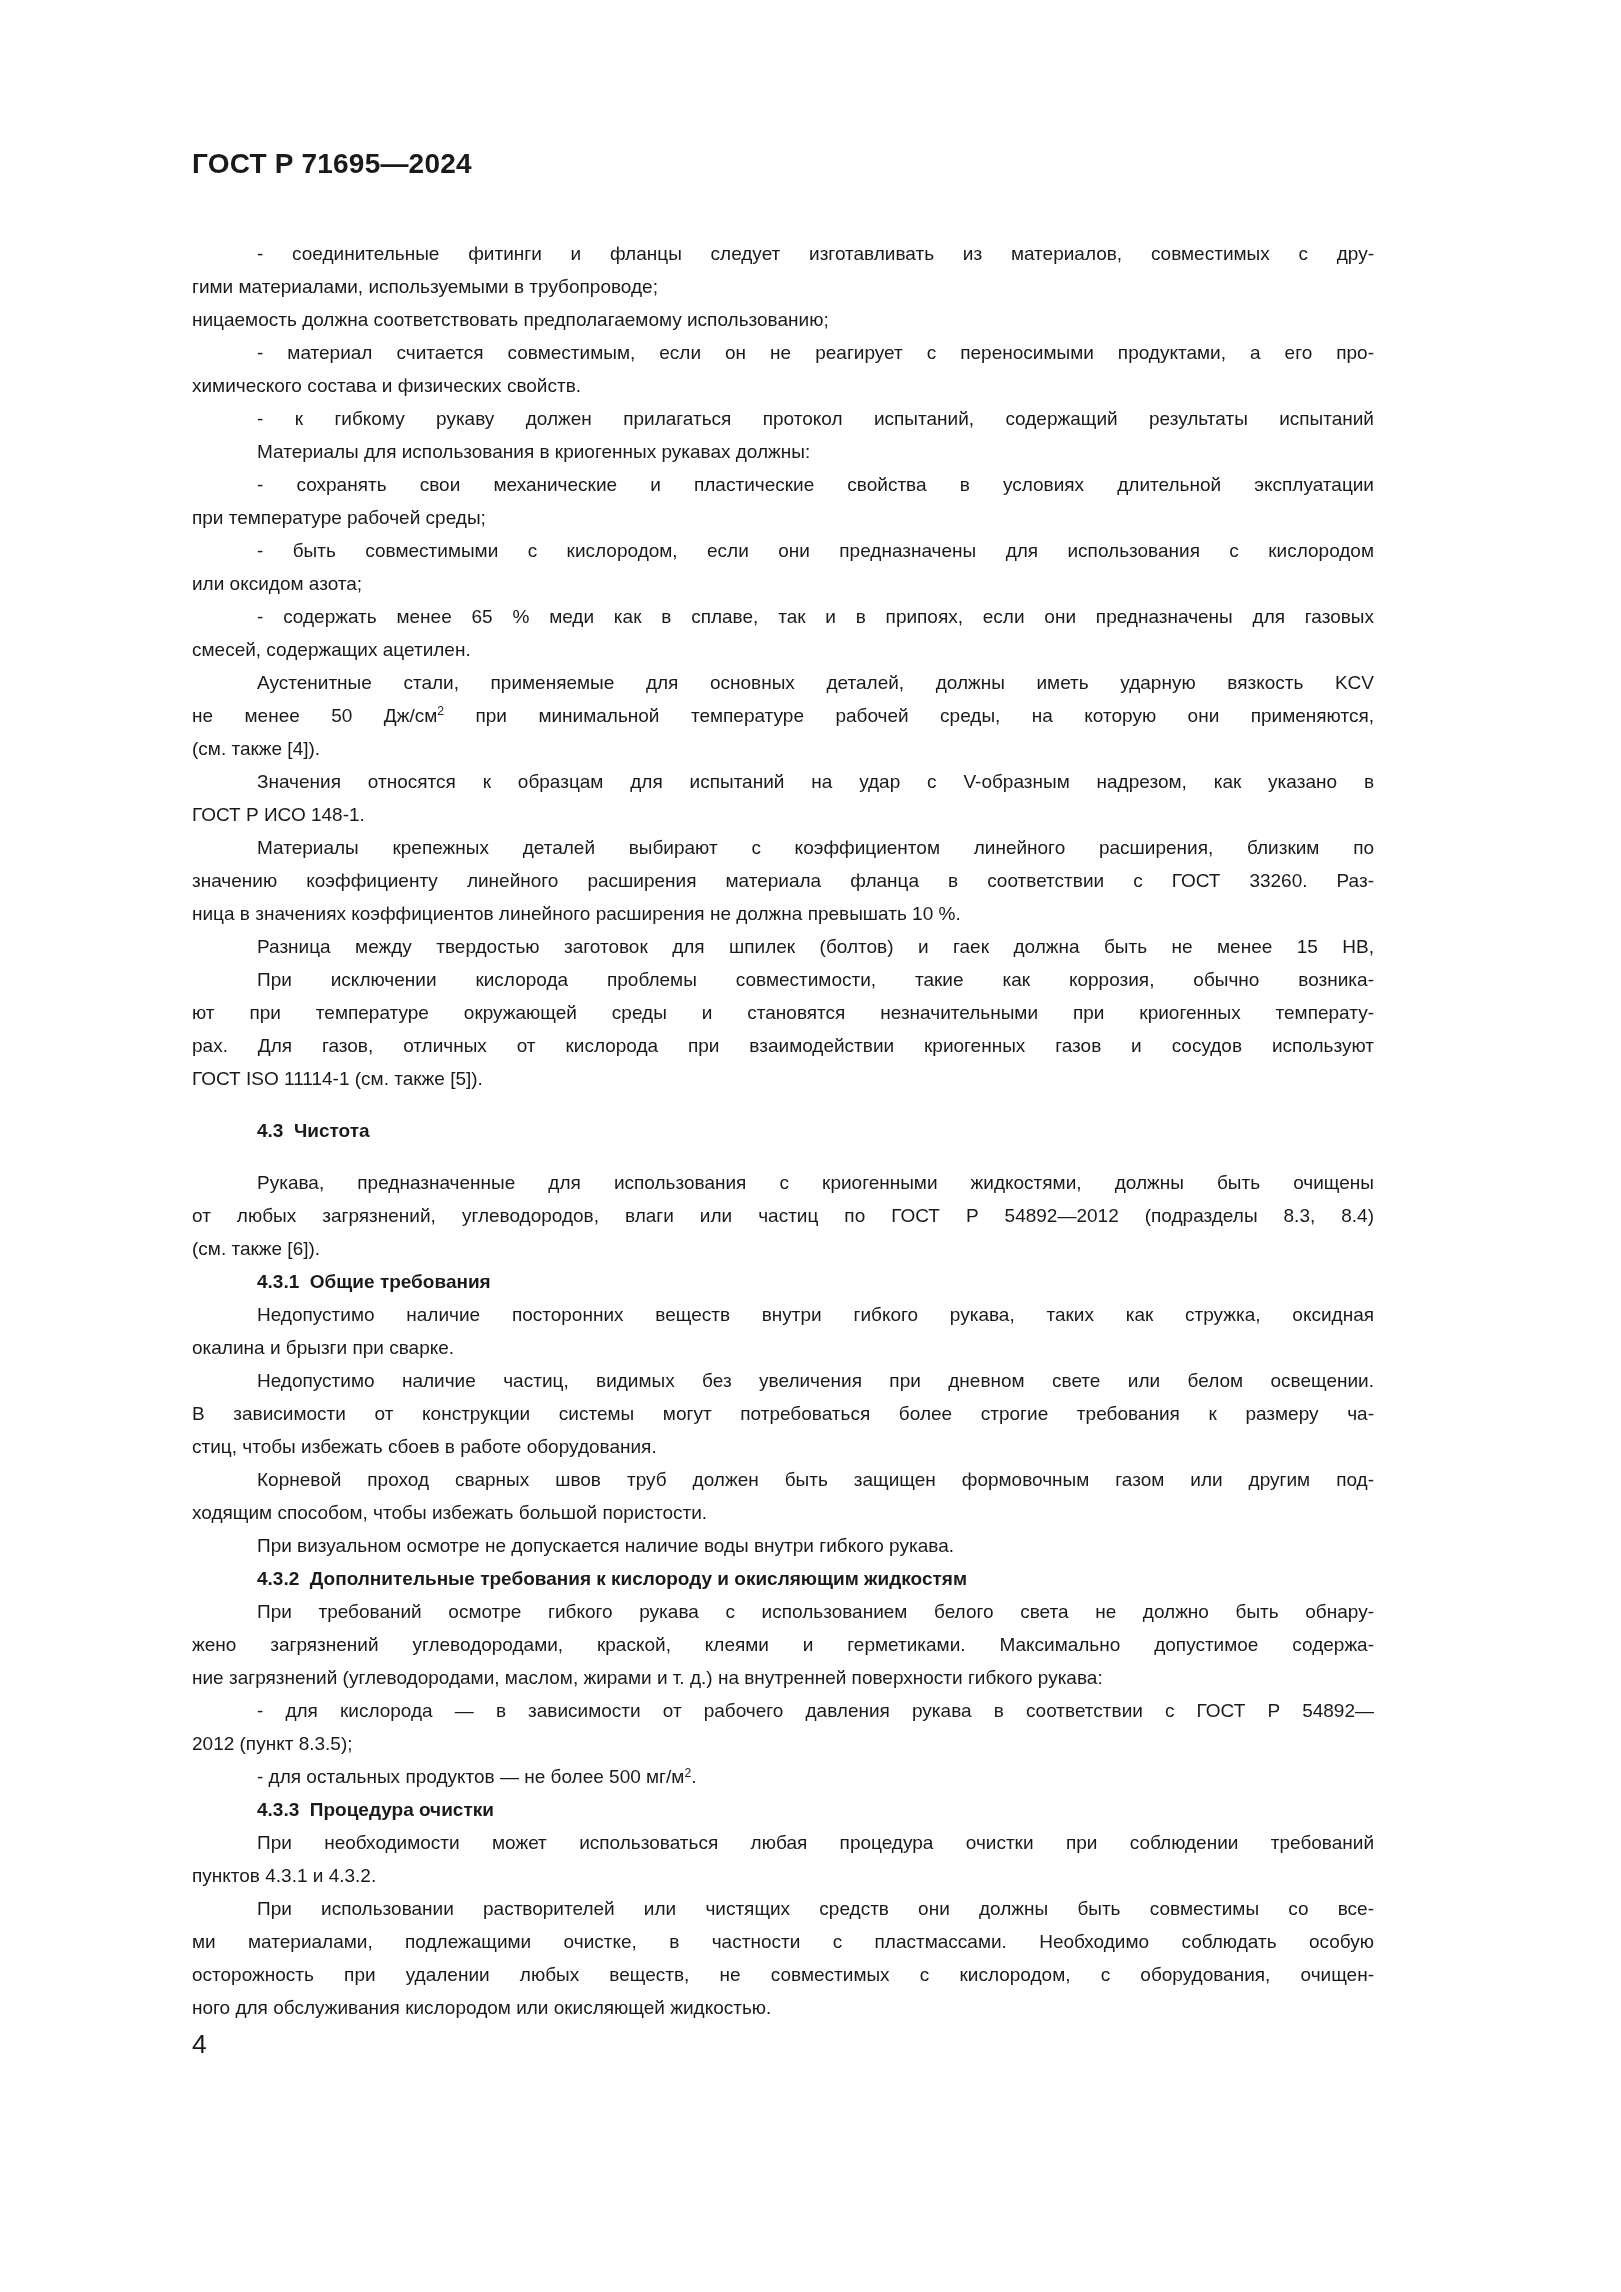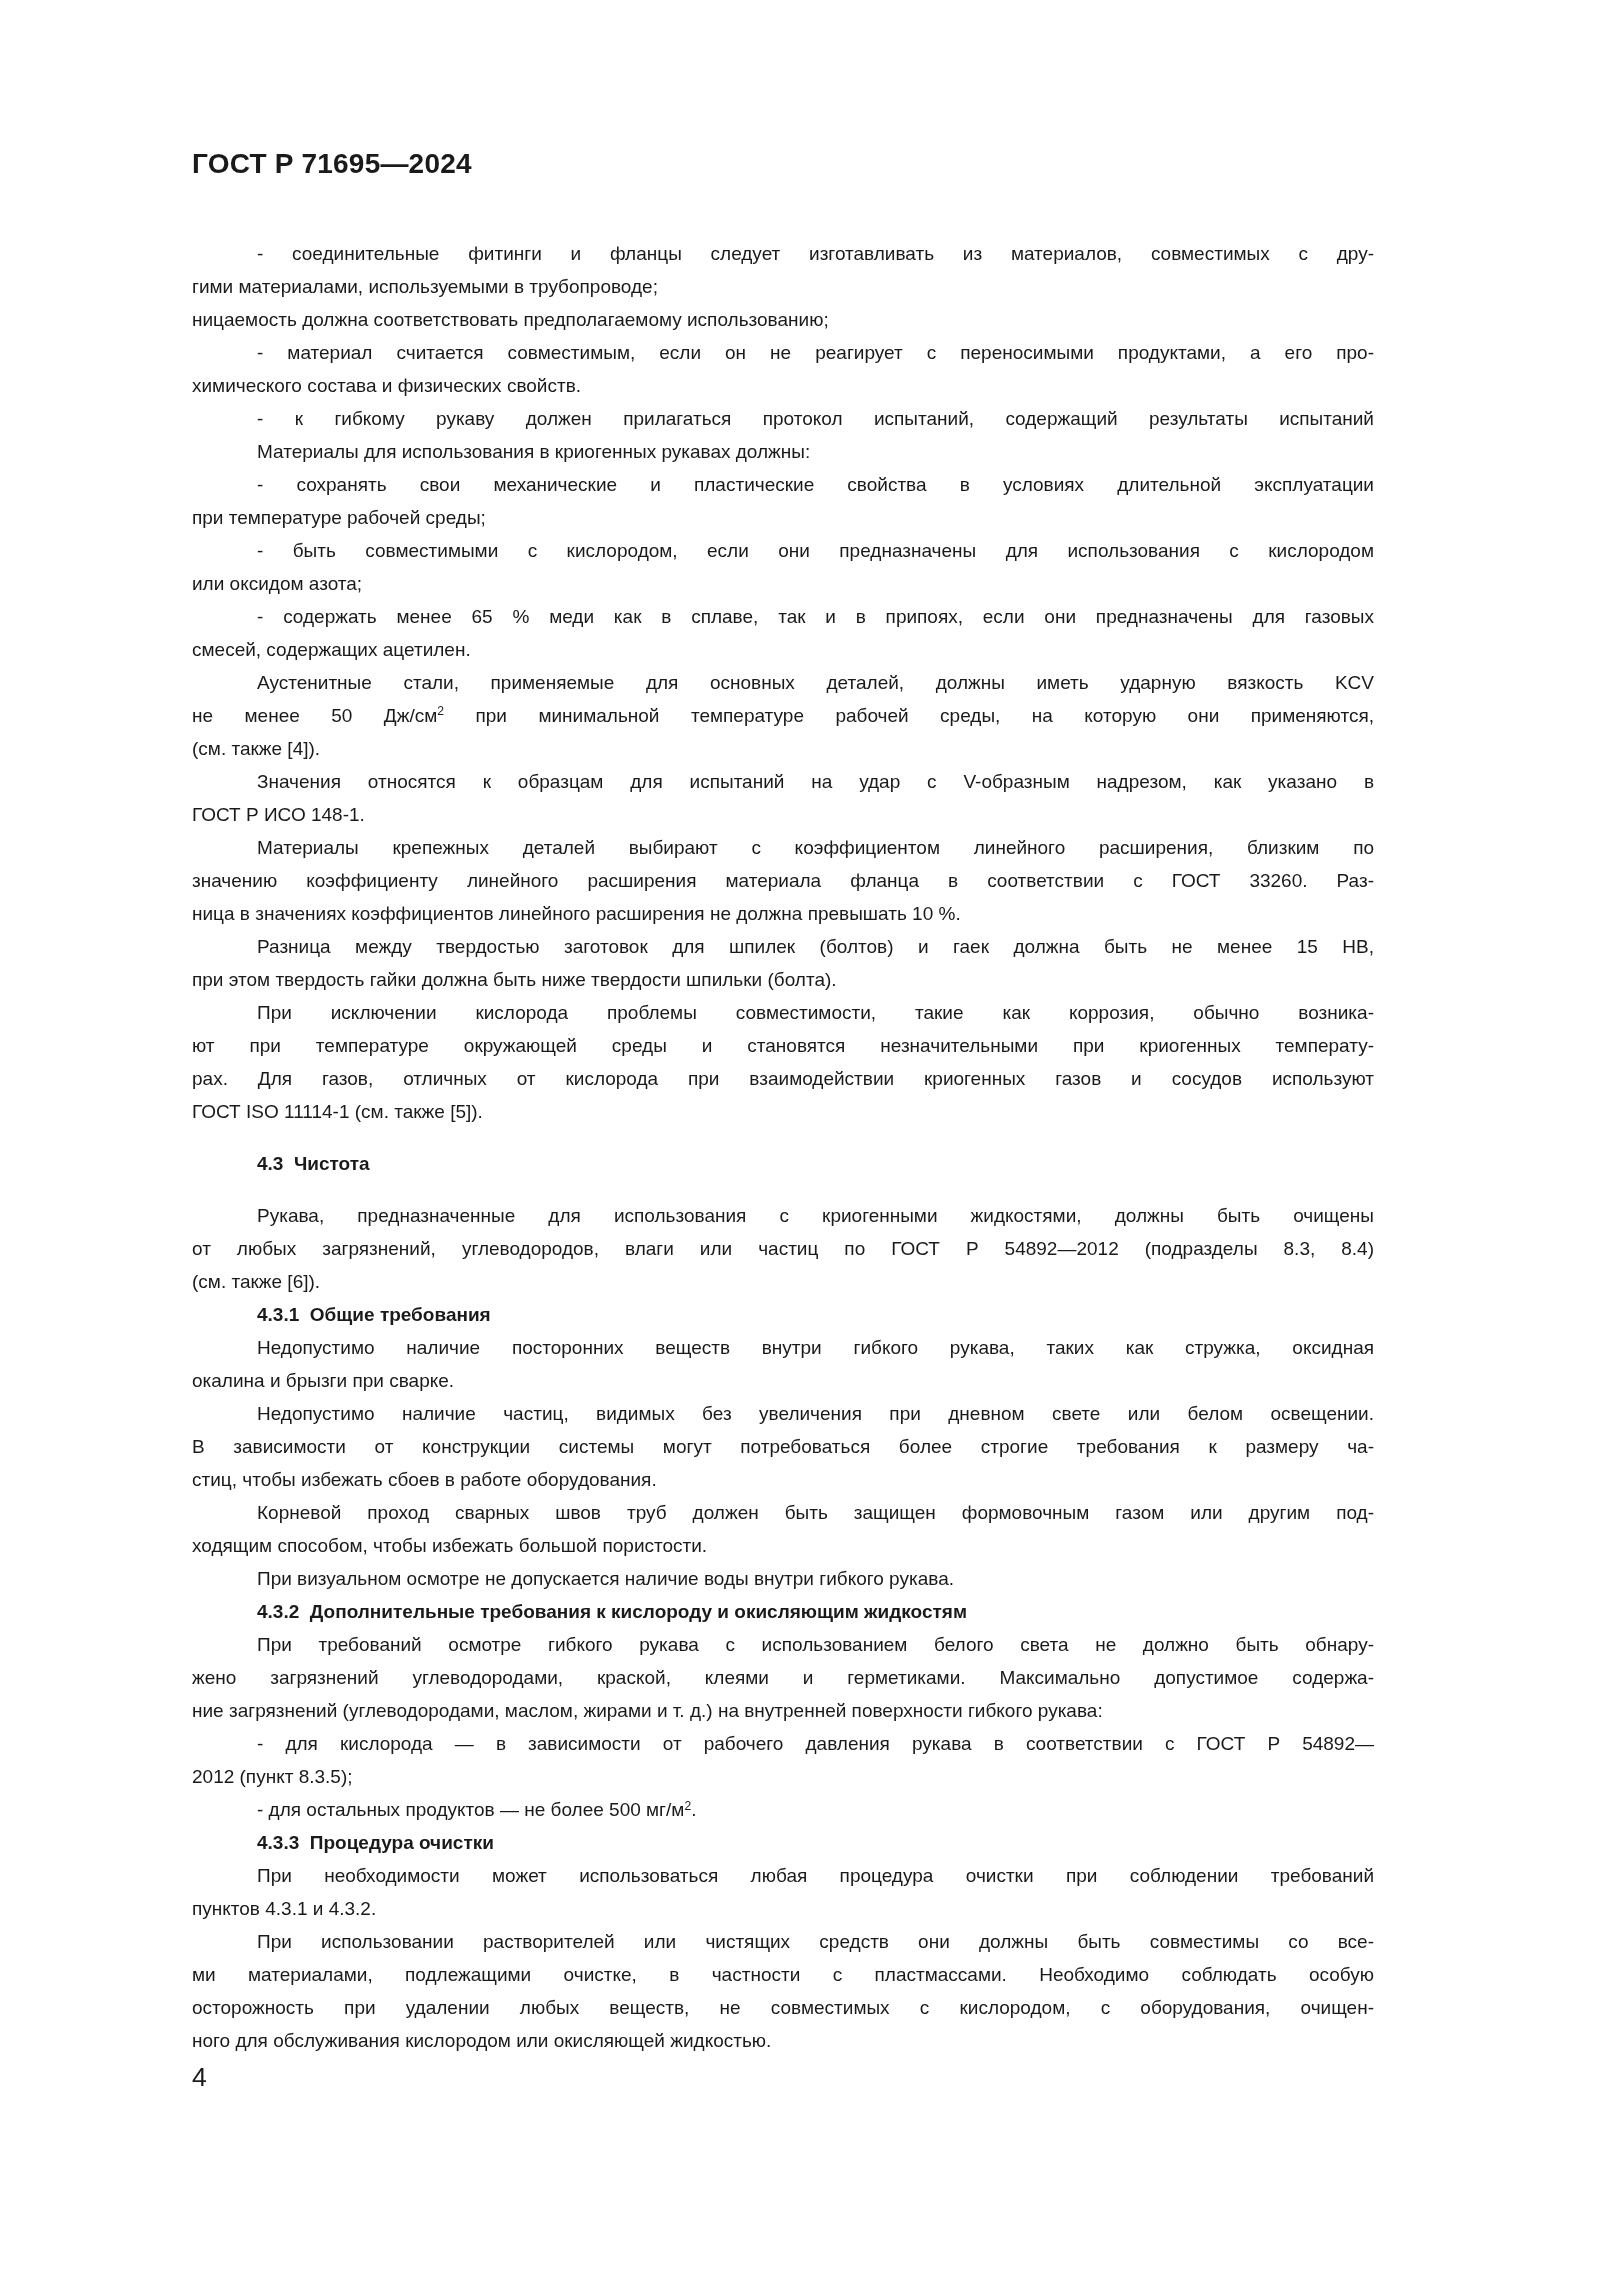--- a/index.html
+++ b/index.html
@@ -107,21 +107,20 @@
         <div class="line first"><span>Значения относятся к образцам для испытаний на удар с V-образным надрезом, как указано в</span></div>
         <div class="line last"><span>ГОСТ Р ИСО 148-1.</span></div>
       </div>
       <div class="para">
         <div class="line first"><span>Материалы крепежных деталей выбирают с коэффициентом линейного расширения, близким по</span></div>
         <div class="line"><span>значению коэффициенту линейного расширения материала фланца в соответствии с ГОСТ 33260. Раз-</span></div>
         <div class="line last"><span>ница в значениях коэффициентов линейного расширения не должна превышать 10 %.</span></div>
       </div>
       <div class="para">
         <div class="line first"><span>Разница между твердостью заготовок для шпилек (болтов) и гаек должна быть не менее 15 НВ,</span></div>
-        <div class="line last"><span>при этом твердость гайки должна быть ниже твердости шпильки (болта).</span></div>
       </div>
       <div class="para">
         <div class="line first"><span>При исключении кислорода проблемы совместимости, такие как коррозия, обычно возника-</span></div>
         <div class="line"><span>ют при температуре окружающей среды и становятся незначительными при криогенных температу-</span></div>
         <div class="line"><span>рах. Для газов, отличных от кислорода при взаимодействии криогенных газов и сосудов используют</span></div>
         <div class="line last"><span>ГОСТ ISO 11114-1 (см. также [5]).</span></div>
       </div>
       <div class="heading h-main">
         <div class="line first last"><span>4.3&nbsp;&nbsp;Чистота</span></div>
       </div>

